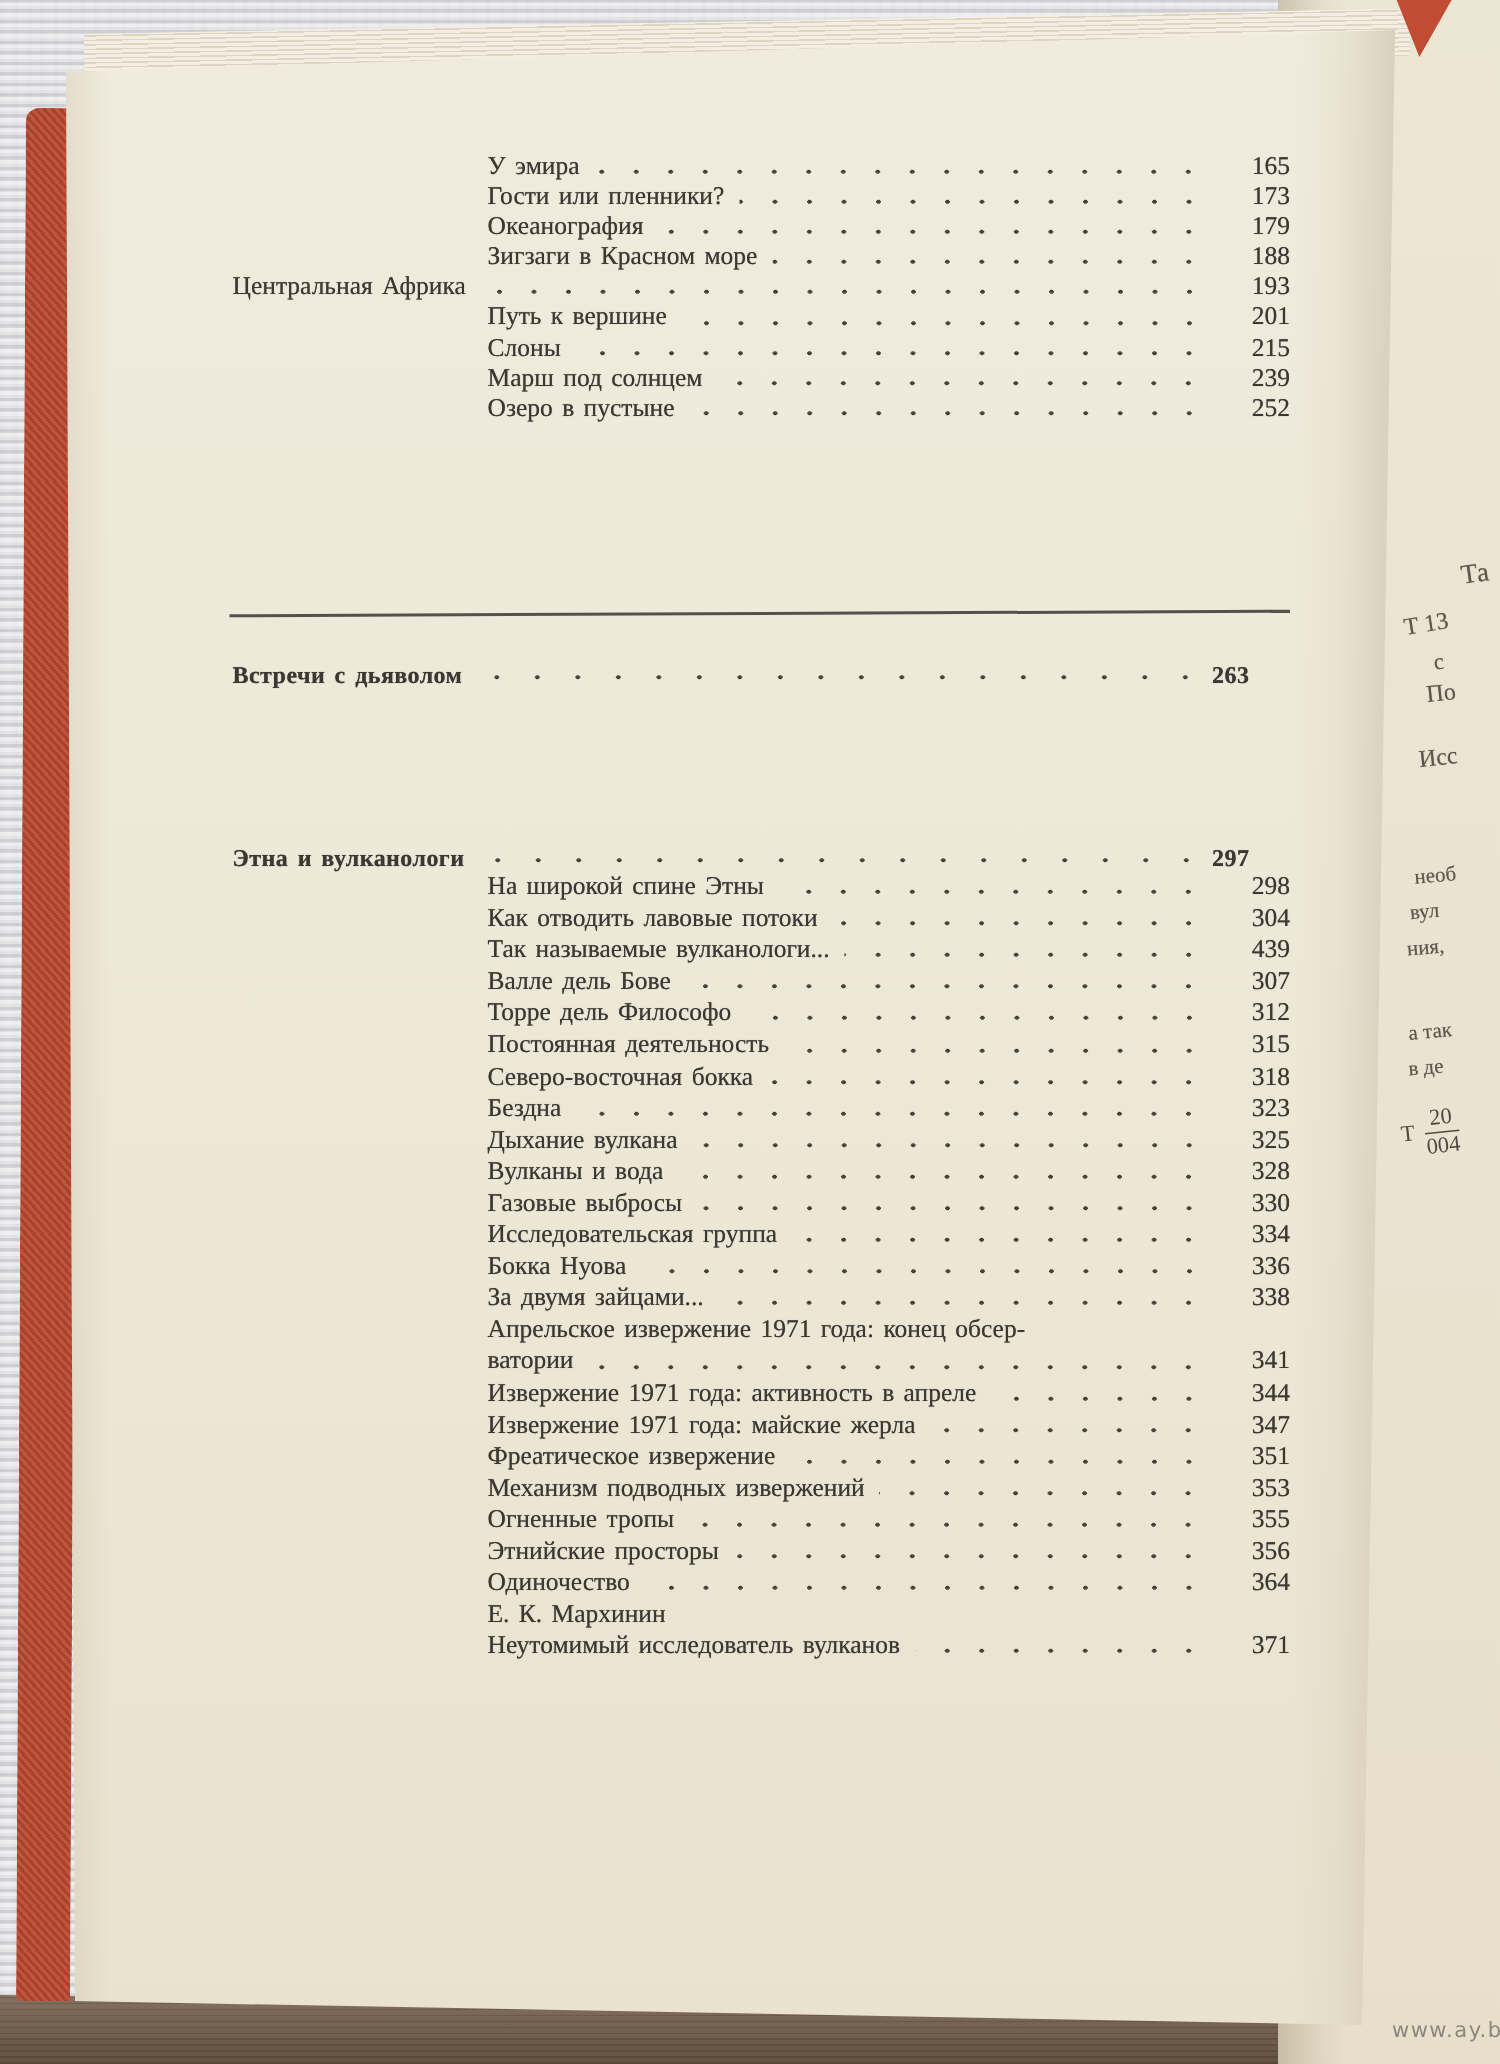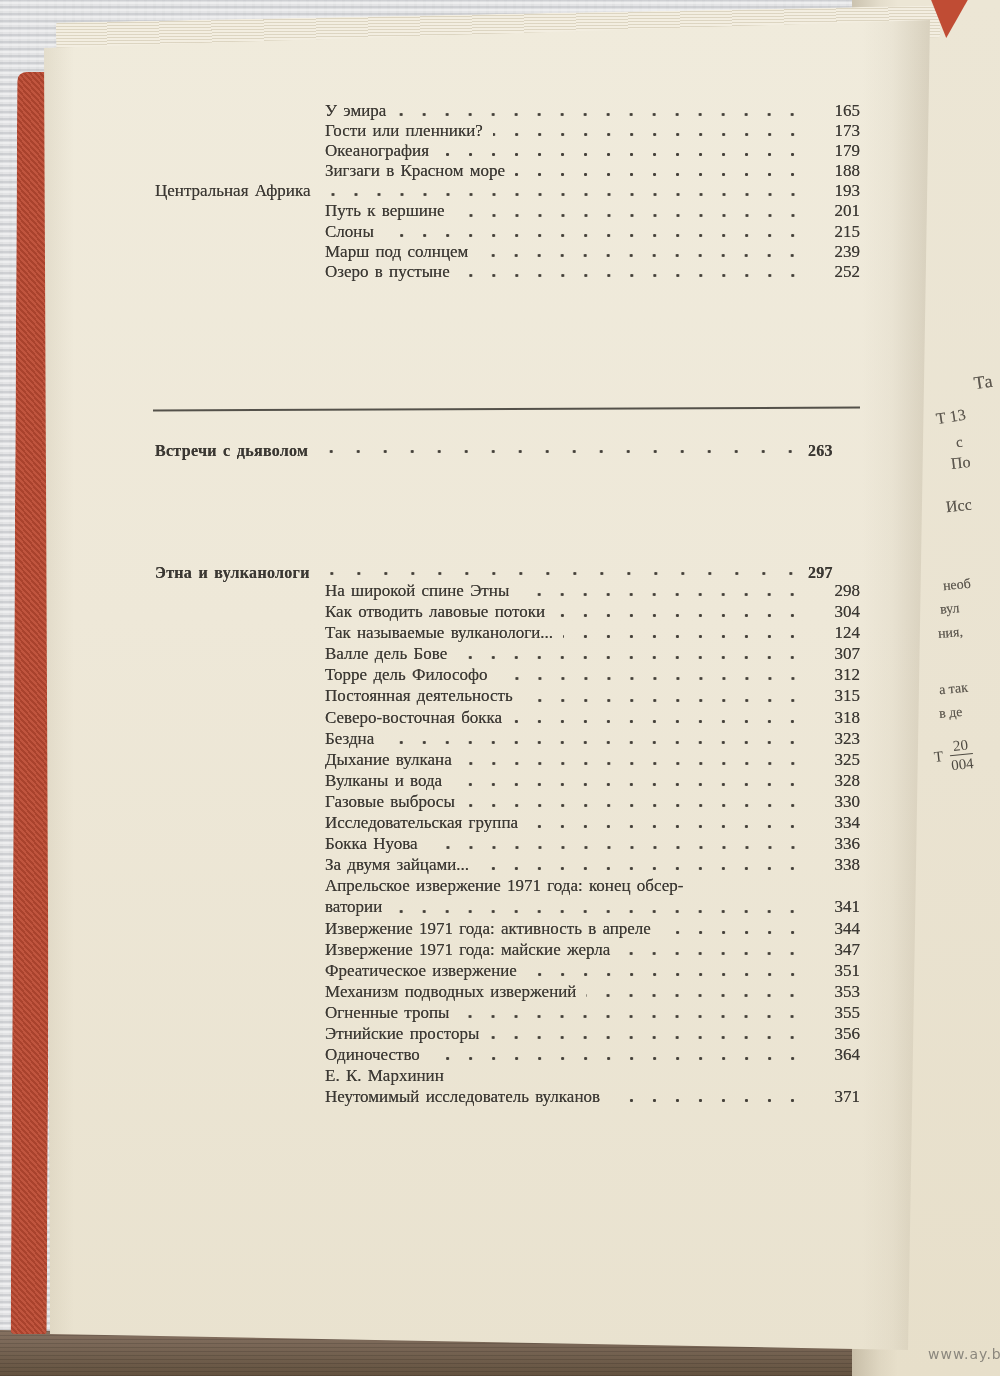--- a/index.html
+++ b/index.html
@@ -168,21 +168,21 @@
             <span class="p">298</span>
           </div>
           <div class="row">
             <span class="t">Как отводить лавовые потоки</span>
             <span class="leader"></span>
             <span class="p">304</span>
           </div>
           <div class="row">
             <span class="t">Так называемые вулканологи...</span>
             <span class="leader"></span>
-            <span class="p">124</span>
+            <span class="p">439</span>
           </div>
           <div class="row">
             <span class="t">Валле дель Бове</span>
             <span class="leader"></span>
             <span class="p">307</span>
           </div>
           <div class="row">
             <span class="t">Торре дель Философо</span>
             <span class="leader"></span>
             <span class="p">312</span>

